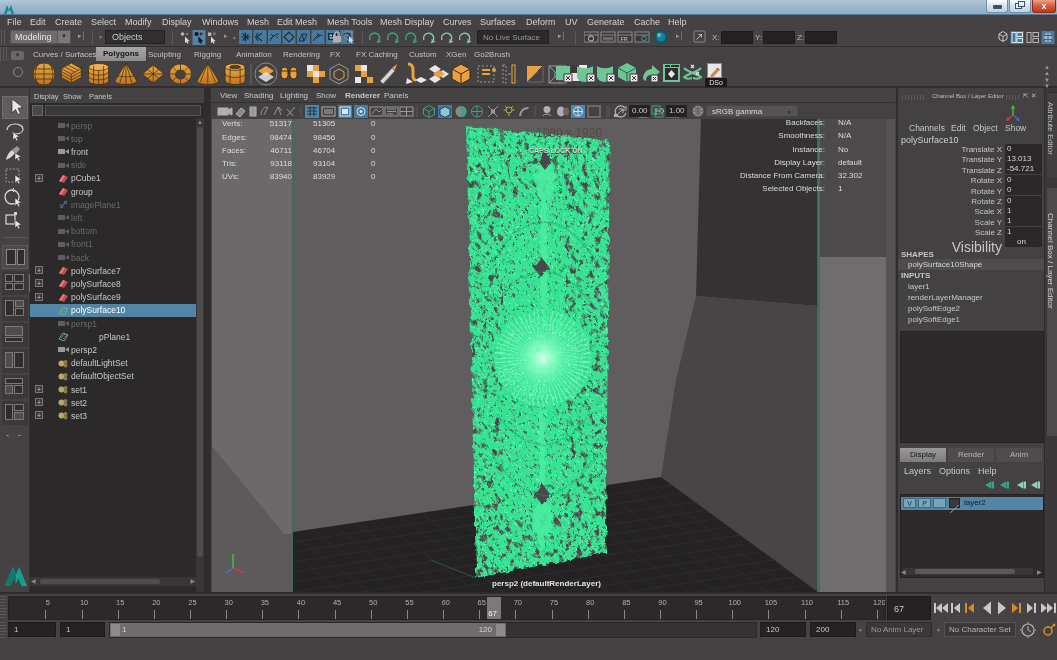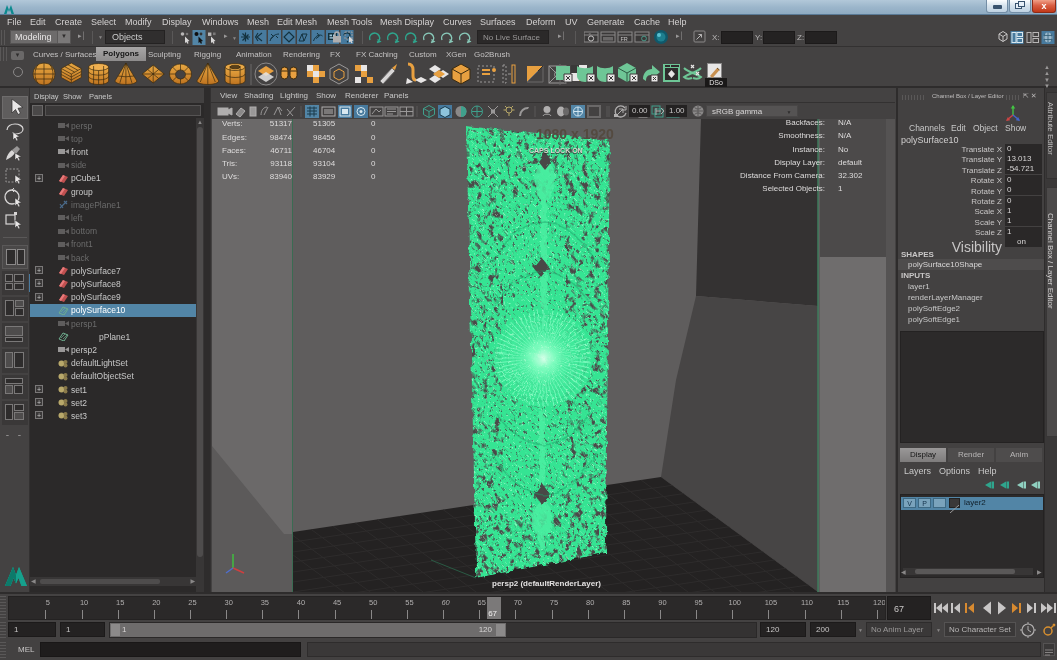--- a/index.html
+++ b/index.html
@@ -615,21 +615,21 @@
       </div>
     </div>
     <div class="abs" style="left:204px;top:0;width:6px;height:504px;background:#2e2c2c;"></div>
 
     <div class="abs" id="viewport" style="left:210px;top:0;width:684px;height:504px;background:#444242;border-left:1px solid #333131;">
 
       <span class="abs txt" style="left:9px;top:3px;font-size:8px;">View</span>
       <span class="abs txt" style="left:33px;top:3px;font-size:8px;">Shading</span>
       <span class="abs txt" style="left:69px;top:3px;font-size:8px;">Lighting</span>
       <span class="abs txt" style="left:105px;top:3px;font-size:8px;">Show</span>
-      <span class="abs txt" style="left:134px;top:3px;font-size:8px;">Renderer</span>
+      <span class="abs txt" style="left:134px;top:3px;font-size:8px;font-weight:bold;">Renderer</span>
       <span class="abs txt" style="left:173px;top:3px;font-size:8px;">Panels</span>
 
       <div class="abs" id="vtoolbar" style="left:0;top:14px;width:684px;height:17px;background:#434141;border-top:1px solid #333131;">
         <svg class="abs" style="left:6px;top:1px;" width="680" height="15" viewBox="0 0 680 15">
           <g stroke="#b0aeae" fill="none">
             <rect x="1" y="4" width="10" height="7" fill="#b0aeae"></rect>
               <path d="M11 6 l4-2 v7 l-4-2" fill="#b0aeae"></path>
             <path d="M19 10 l5-6 l4 3 l-5 6 z" fill="#8a8888"></path>
             <rect x="33" y="3" width="6" height="9" fill="#9a9898"></rect>
             <path d="M44 11 c0-5 3-8 6-8 m-3 8 l4-8" stroke="#9a9898"></path>
@@ -985,21 +985,21 @@
       <div class="abs txt s8" style="left:506px;top:69.5px;width:108px;text-align:right;color:#dedcdc;">Display Layer:</div>
       <div class="abs txt s8" style="left:506px;top:83px;width:108px;text-align:right;color:#dedcdc;">Distance From Camera:</div>
       <div class="abs txt s8" style="left:506px;top:96px;width:108px;text-align:right;color:#dedcdc;">Selected Objects:</div>
       <div class="abs txt s8" style="left:627px;top:30px;color:#dedcdc;">N/A</div>
       <div class="abs txt s8" style="left:627px;top:43px;color:#dedcdc;">N/A</div>
       <div class="abs txt s8" style="left:627px;top:56.5px;color:#dedcdc;">No</div>
       <div class="abs txt s8" style="left:627px;top:69.5px;color:#dedcdc;">default</div>
       <div class="abs txt s8" style="left:627px;top:83px;color:#dedcdc;">32.302</div>
       <div class="abs txt s8" style="left:627px;top:96px;color:#dedcdc;">1</div>
 
-      <div class="abs" style="left:325px;top:38px;font-size:14px;font-weight:bold;color:#544a40;">1080 x 1920</div>
+      <div class="abs" style="left:325px;top:38px;font-size:12px;font-weight:normal;color:#544a40;">1080 x 1920</div>
       <div class="abs" style="left:318px;top:59px;font-size:7px;font-weight:bold;color:#d8d2cc;text-shadow:0 1px 1px #2a2a2a;">CAPS LOCK ON</div>
       <div class="abs" style="left:281px;top:491px;font-size:8px;font-weight:bold;color:#e4e2e2;">persp2 (defaultRenderLayer)</div>
     </div>
 
     <div class="abs" id="channelbox" style="left:896px;top:0;width:148px;height:504px;background:#434141;border-left:2px solid #2e2c2c;">
       <div class="abs" style="left:4px;top:7px;width:22px;height:5px;background:repeating-linear-gradient(90deg,#5a5858 0 1px,#434141 1px 3px);"></div>
       <div class="abs txt" style="left:34px;top:5px;font-size:6px;color:#c0bebe;">Channel Box / Layer Editor</div>
       <div class="abs" style="left:108px;top:7px;width:14px;height:5px;background:repeating-linear-gradient(90deg,#5a5858 0 1px,#434141 1px 3px);"></div>
       <div class="abs txt" style="left:125px;top:4px;color:#b8b6b6;font-size:7px;">⇱ ✕</div>
 
@@ -1212,25 +1212,14 @@
       <circle cx="8" cy="8" r="6" fill="none" stroke="#b0aeae" stroke-width="1.2"></circle>
         <path d="M8 4 v4 l3 2" stroke="#b0aeae" fill="none"></path>
         <path d="M2 8 h-2 M16 8 h-2 M8 2 v-2 M8 16 v-2" stroke="#b0aeae"></path>
       <g transform="translate(22 0)">
           <circle cx="6" cy="9" r="4" fill="none" stroke="#d89030" stroke-width="1.5"></circle>
           <path d="M9 6 l4-4 M11 2 l2 2" stroke="#d89030" stroke-width="1.5"></path>
         </g>
     </svg>
   </div>
 
-  <div class="abs" id="melrow" style="left:0;top:640px;width:1057px;height:20px;background:#434141;">
-    <div class="abs" style="left:0;top:2px;width:6px;height:16px;background:repeating-linear-gradient(#5a5858 0 1px,#434141 1px 3px);"></div>
-    <div class="abs" style="left:18px;top:3px;color:#c8c6c6;font-size:8px;line-height:14px;">MEL</div>
-    <div class="abs" style="left:40px;top:2px;width:261px;height:15px;background:#1f1d1d;border:1px solid #191717;"></div>
-    <div class="abs" style="left:307px;top:2px;width:734px;height:15px;background:#3a3838;border:1px solid #2e2c2c;"></div>
-    <div class="abs" style="left:1043px;top:3px;width:12px;height:13px;background:#3a3838;border:1px solid #555353;">
-      <svg width="10" height="11">
-          <path d="M1 3 h8 M1 5.5 h8 M1 8 h5" stroke="#9a9898" stroke-width="0.8"></path>
-        </svg>
-    </div>
-  </div>
 
 </div>
 
 </body></html>

